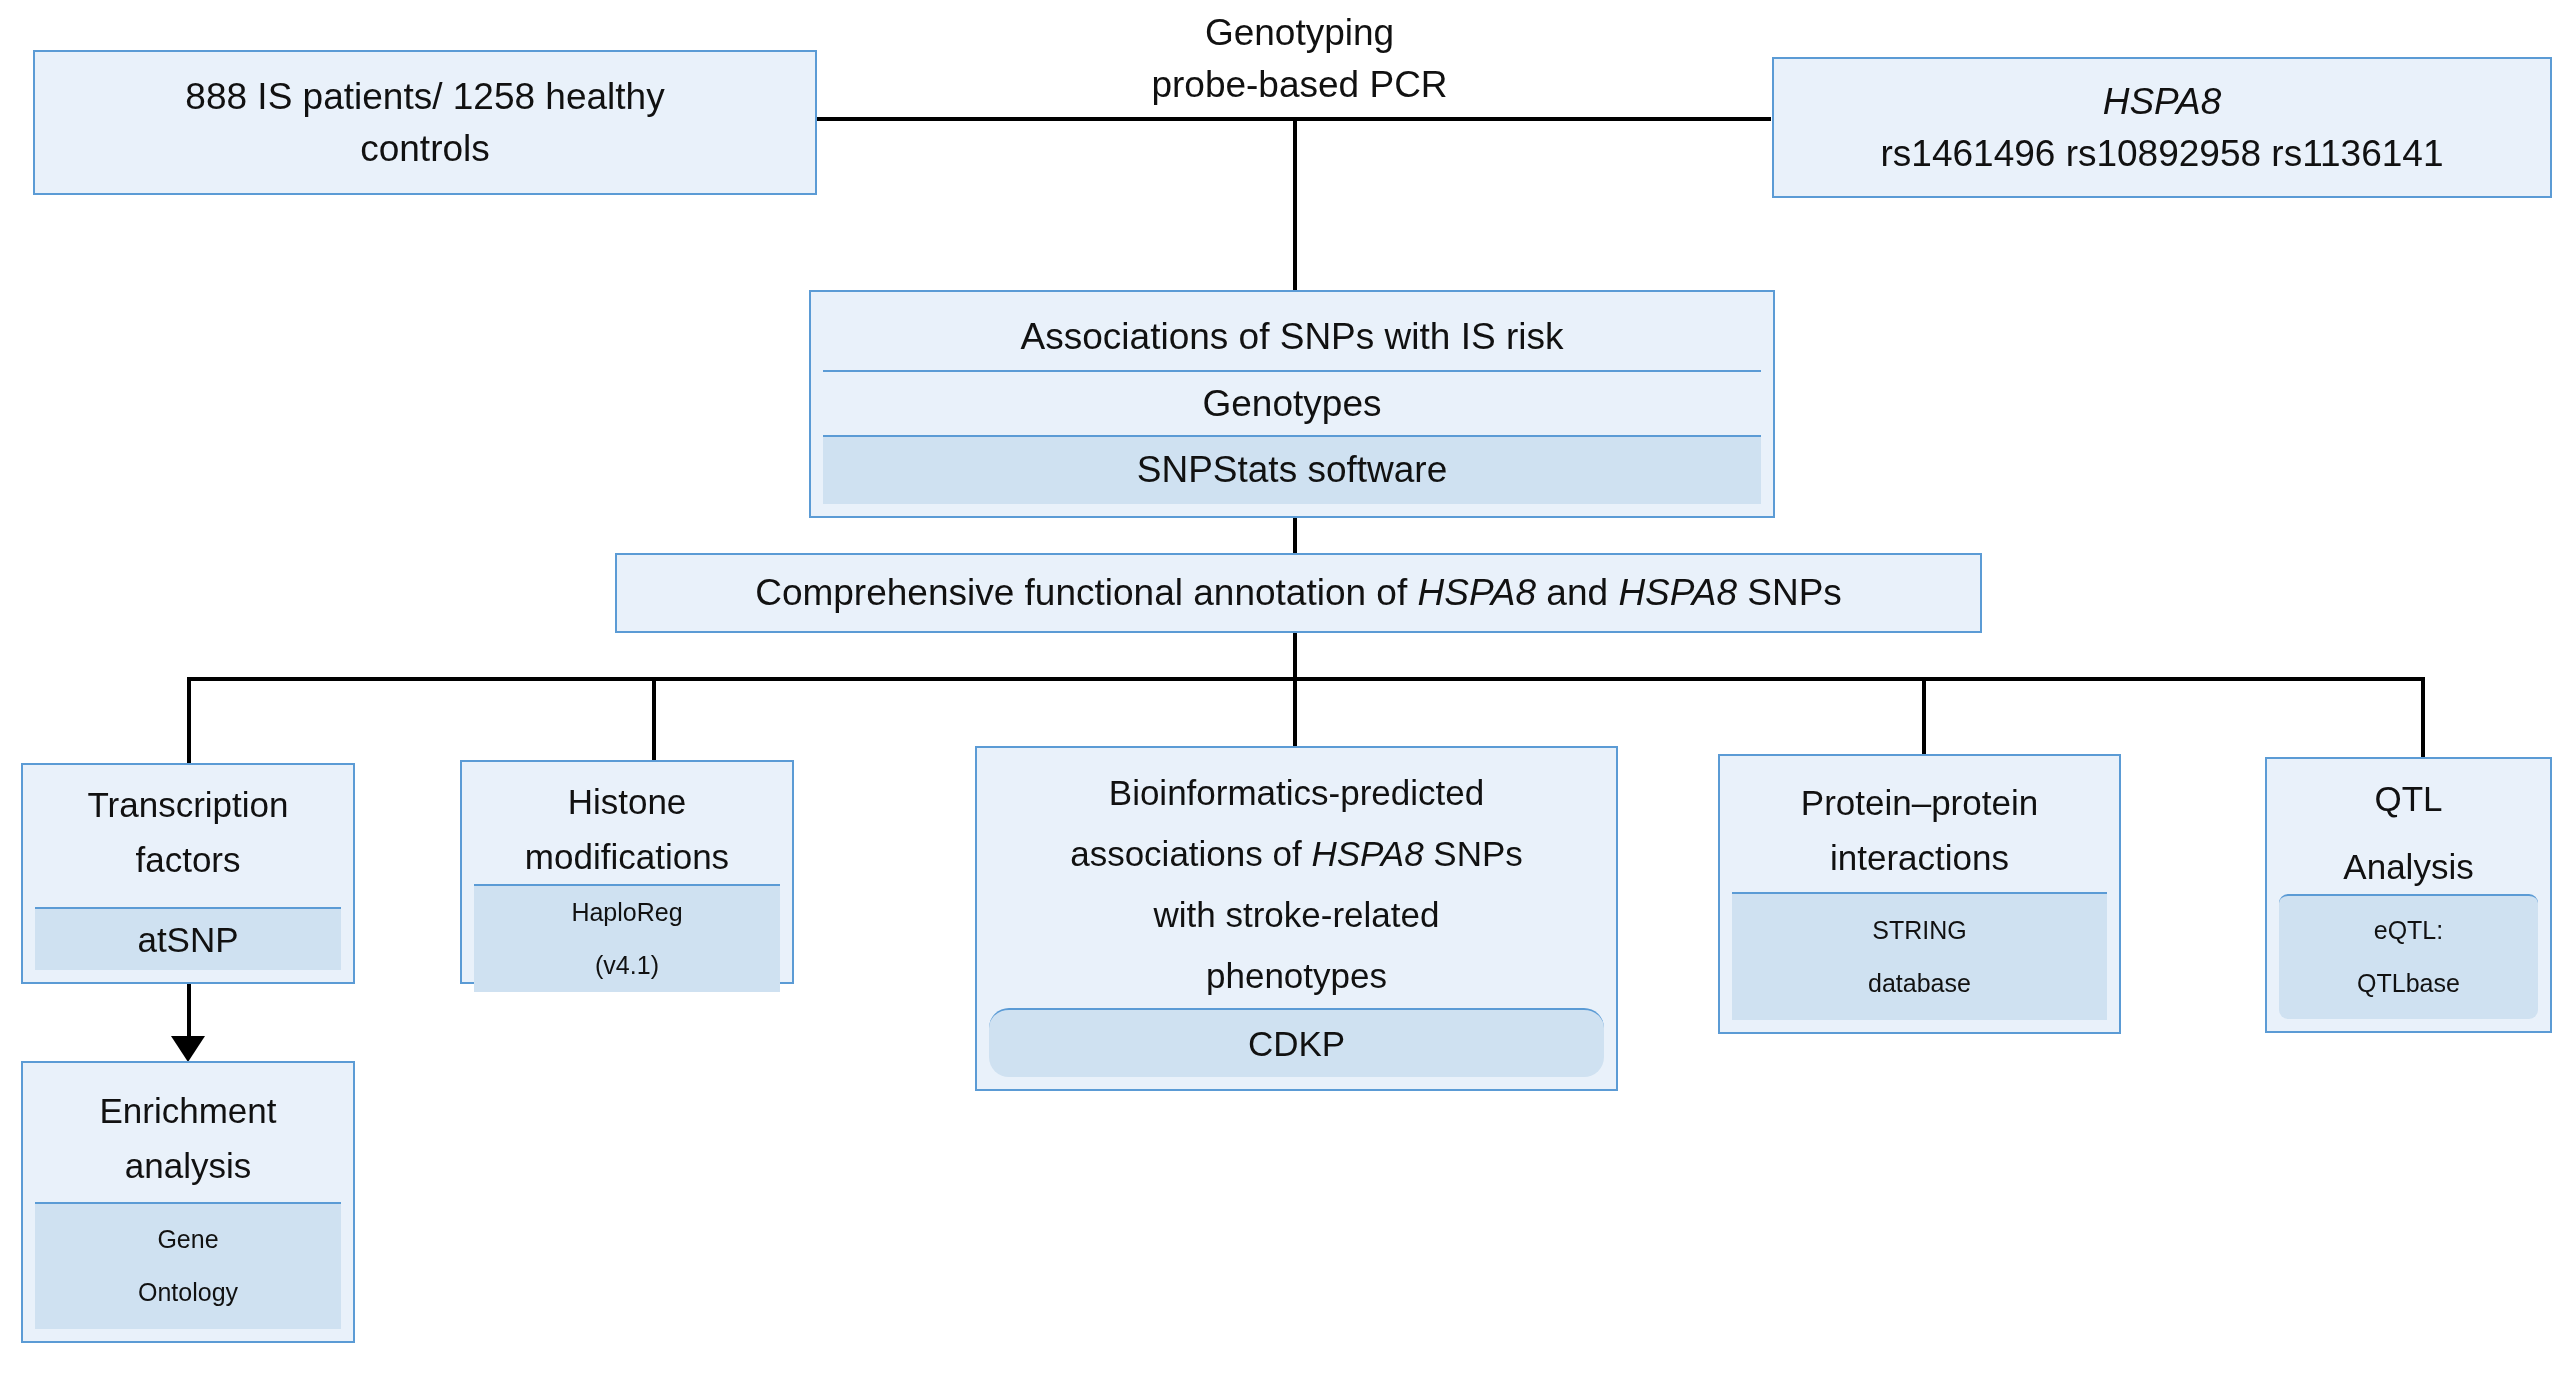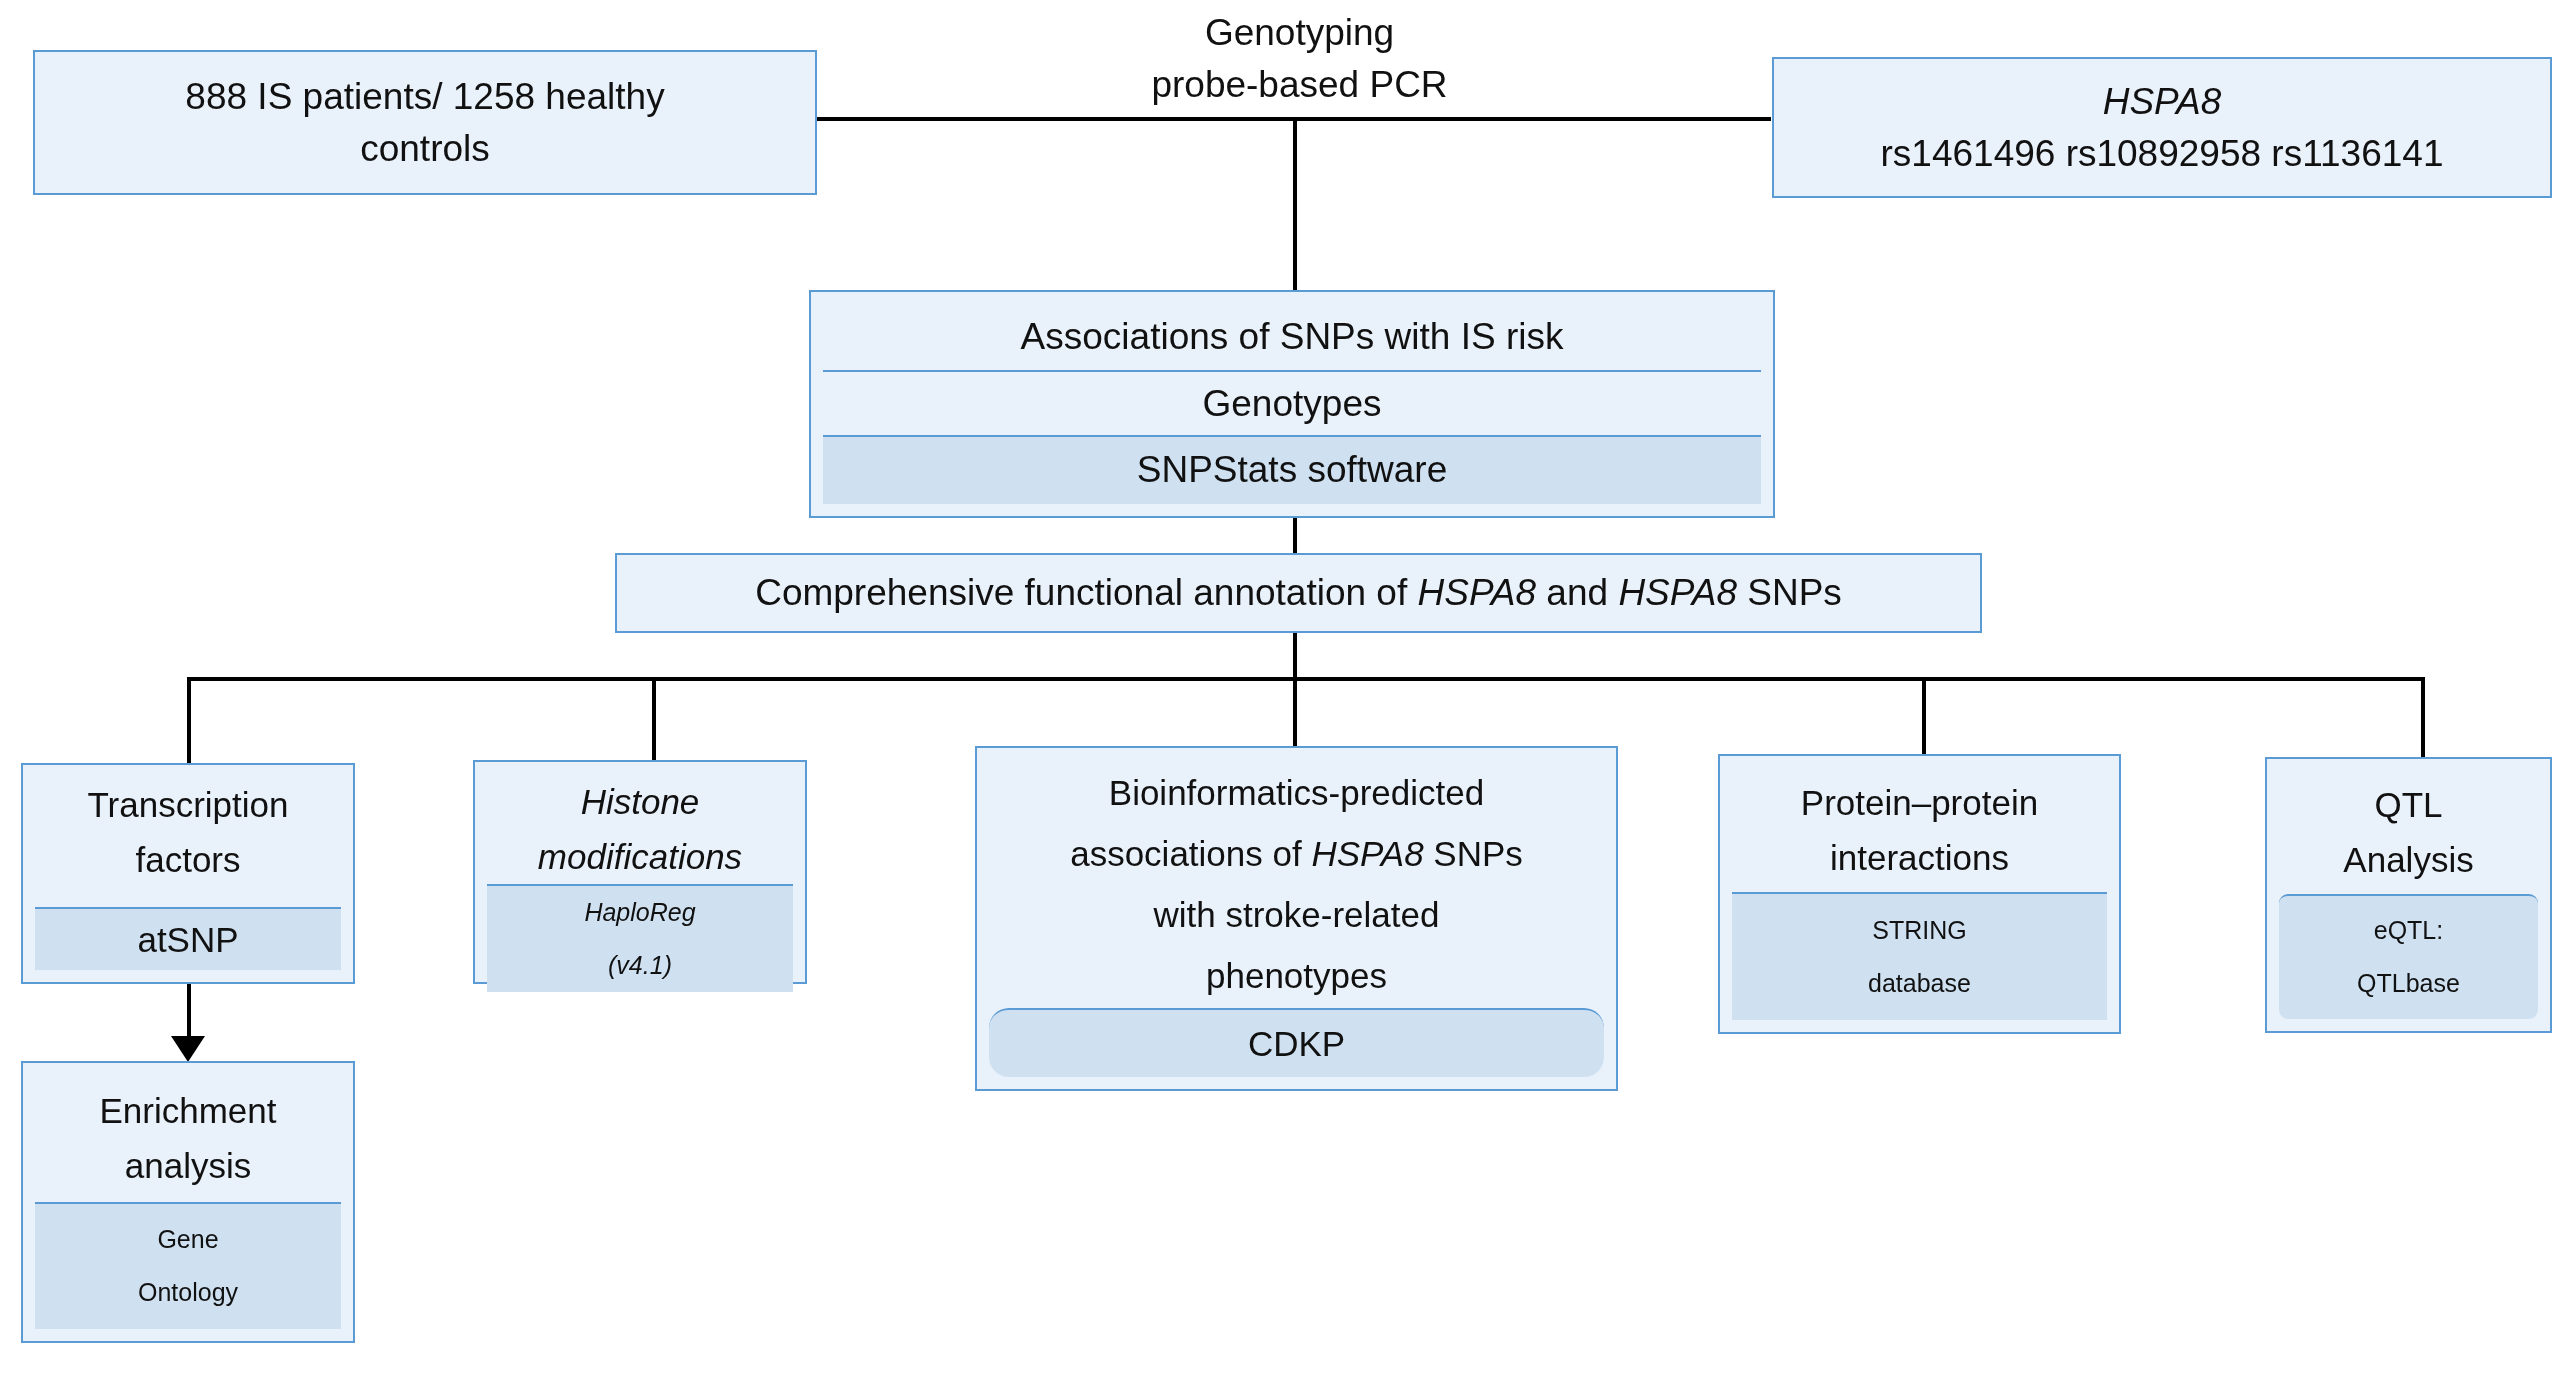--- a/index.html
+++ b/index.html
@@ -127,21 +127,21 @@
     <div class="row fs38" style="height:138px;">
       <div>Enrichment</div>
       <div>analysis</div>
     </div>
     <div class="row divided dark tool-line" style="height:138px;">
       <div>Gene</div>
       <div>Ontology</div>
     </div>
   </div>
 
-  <div class="box stack" style="left:473px; top:760px; width:334px; height:224px;font-style:italic;">
+  <div class="box stack" style="left:460px; top:760px; width:334px; height:224px;">
     <div class="row fs38" style="height:131px;">
       <div>Histone</div>
       <div>modifications</div>
     </div>
     <div class="row divided dark tool-line" style="height:140px;">
       <div>HaploReg</div>
       <div>(v4.1)</div>
     </div>
   </div>
 
@@ -164,21 +164,21 @@
       <div>Protein–protein</div>
       <div>interactions</div>
     </div>
     <div class="row divided dark tool-line" style="height:139px;">
       <div>STRING</div>
       <div>database</div>
     </div>
   </div>
 
   <div class="box stack" style="left:2265px; top:757px; width:287px; height:276px;">
-    <div class="row fs38" style="height:134px;">
+    <div class="row fs38" style="height:134px;justify-content:space-between;">
       <div>QTL</div>
       <div>Analysis</div>
     </div>
     <div class="row divided dark tool-line" style="height:137px;border-radius:9px;">
       <div>eQTL:</div>
       <div>QTLbase</div>
     </div>
   </div>
 
 </div>

